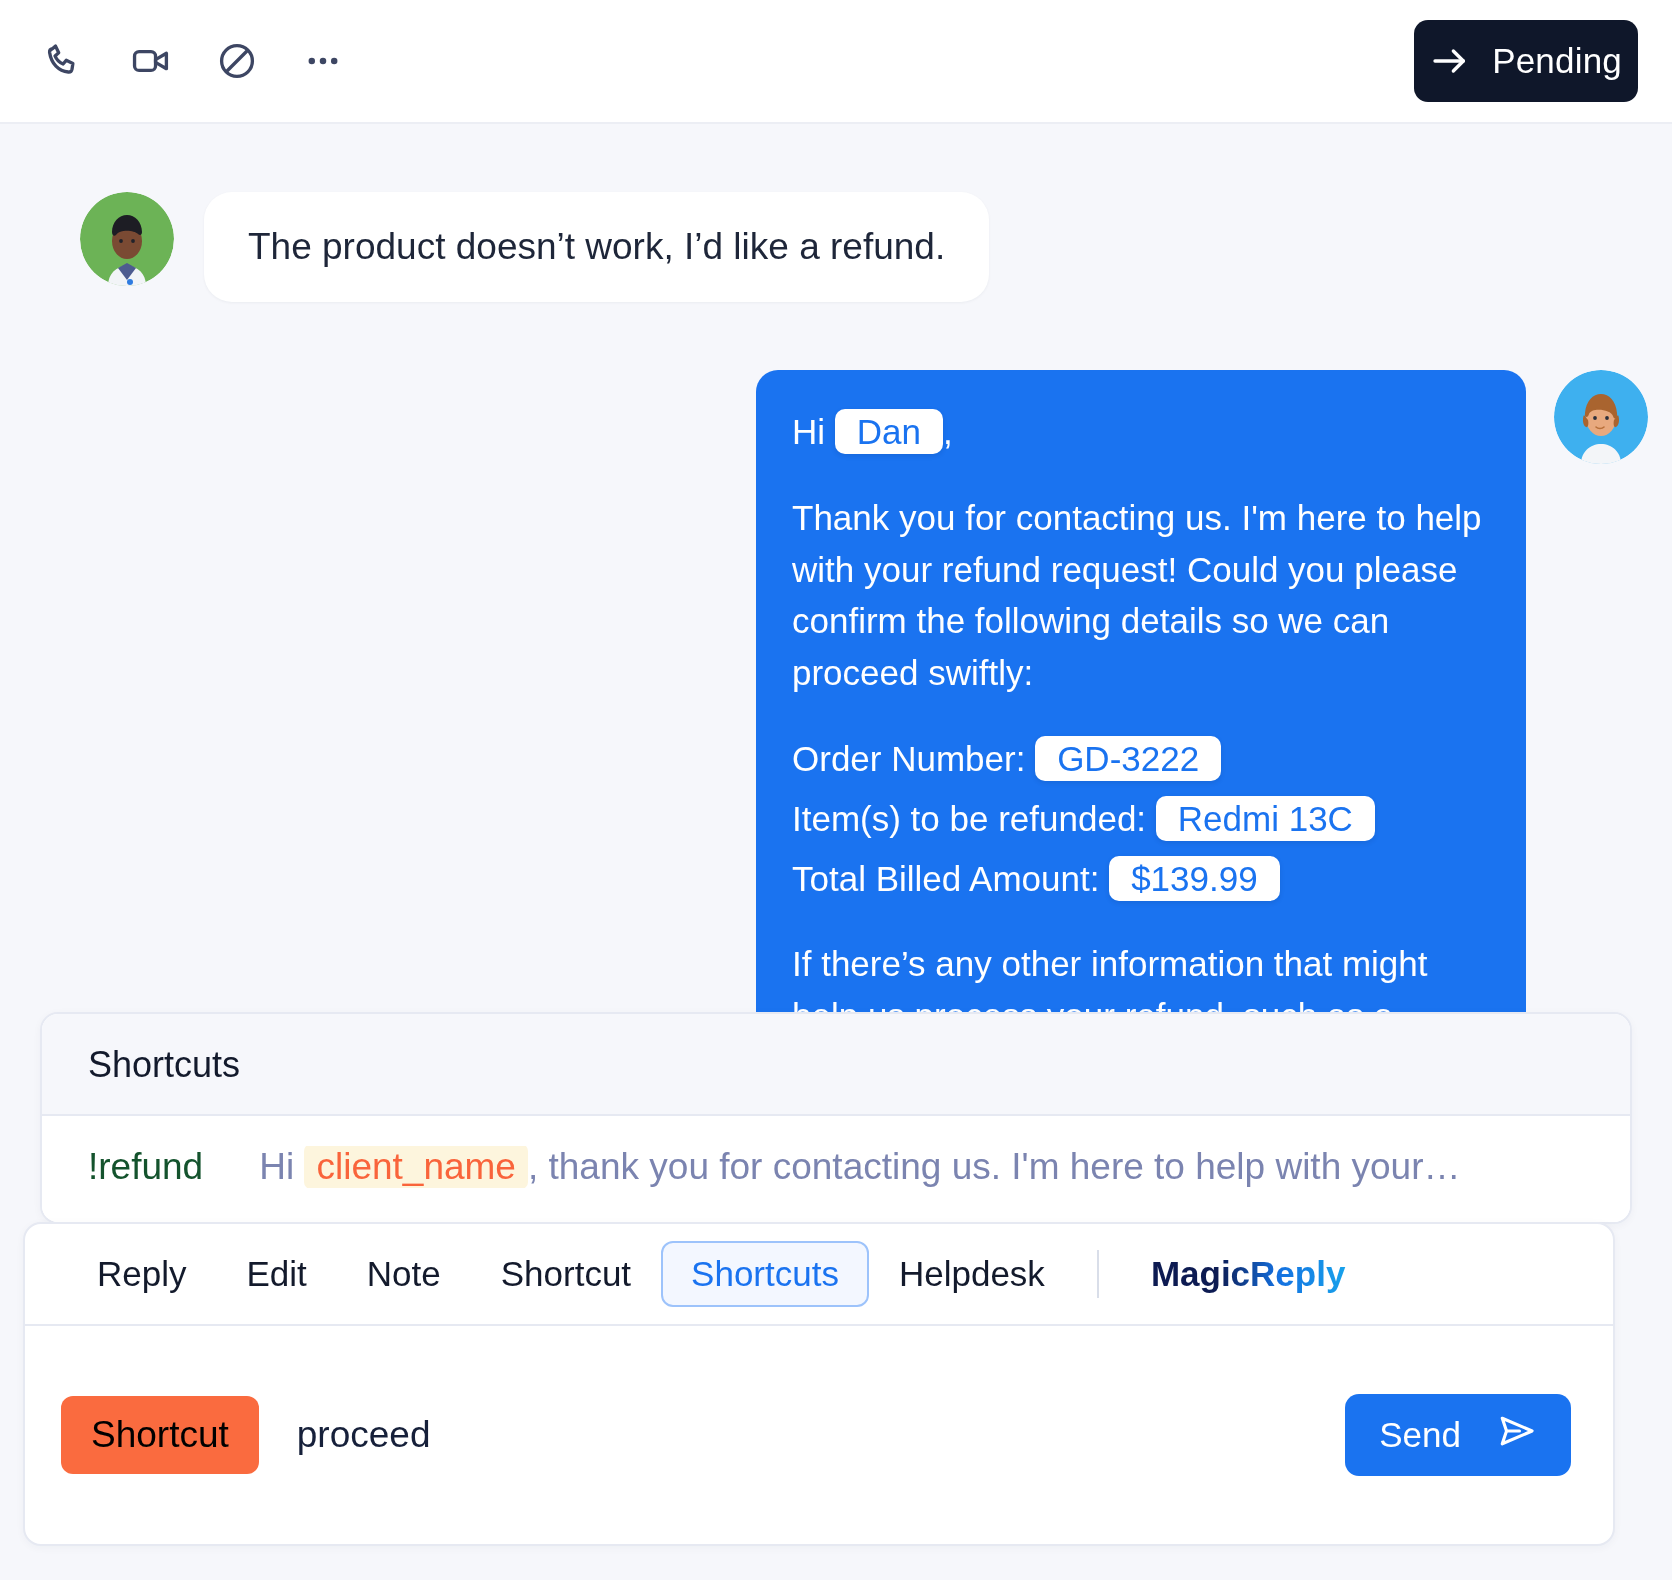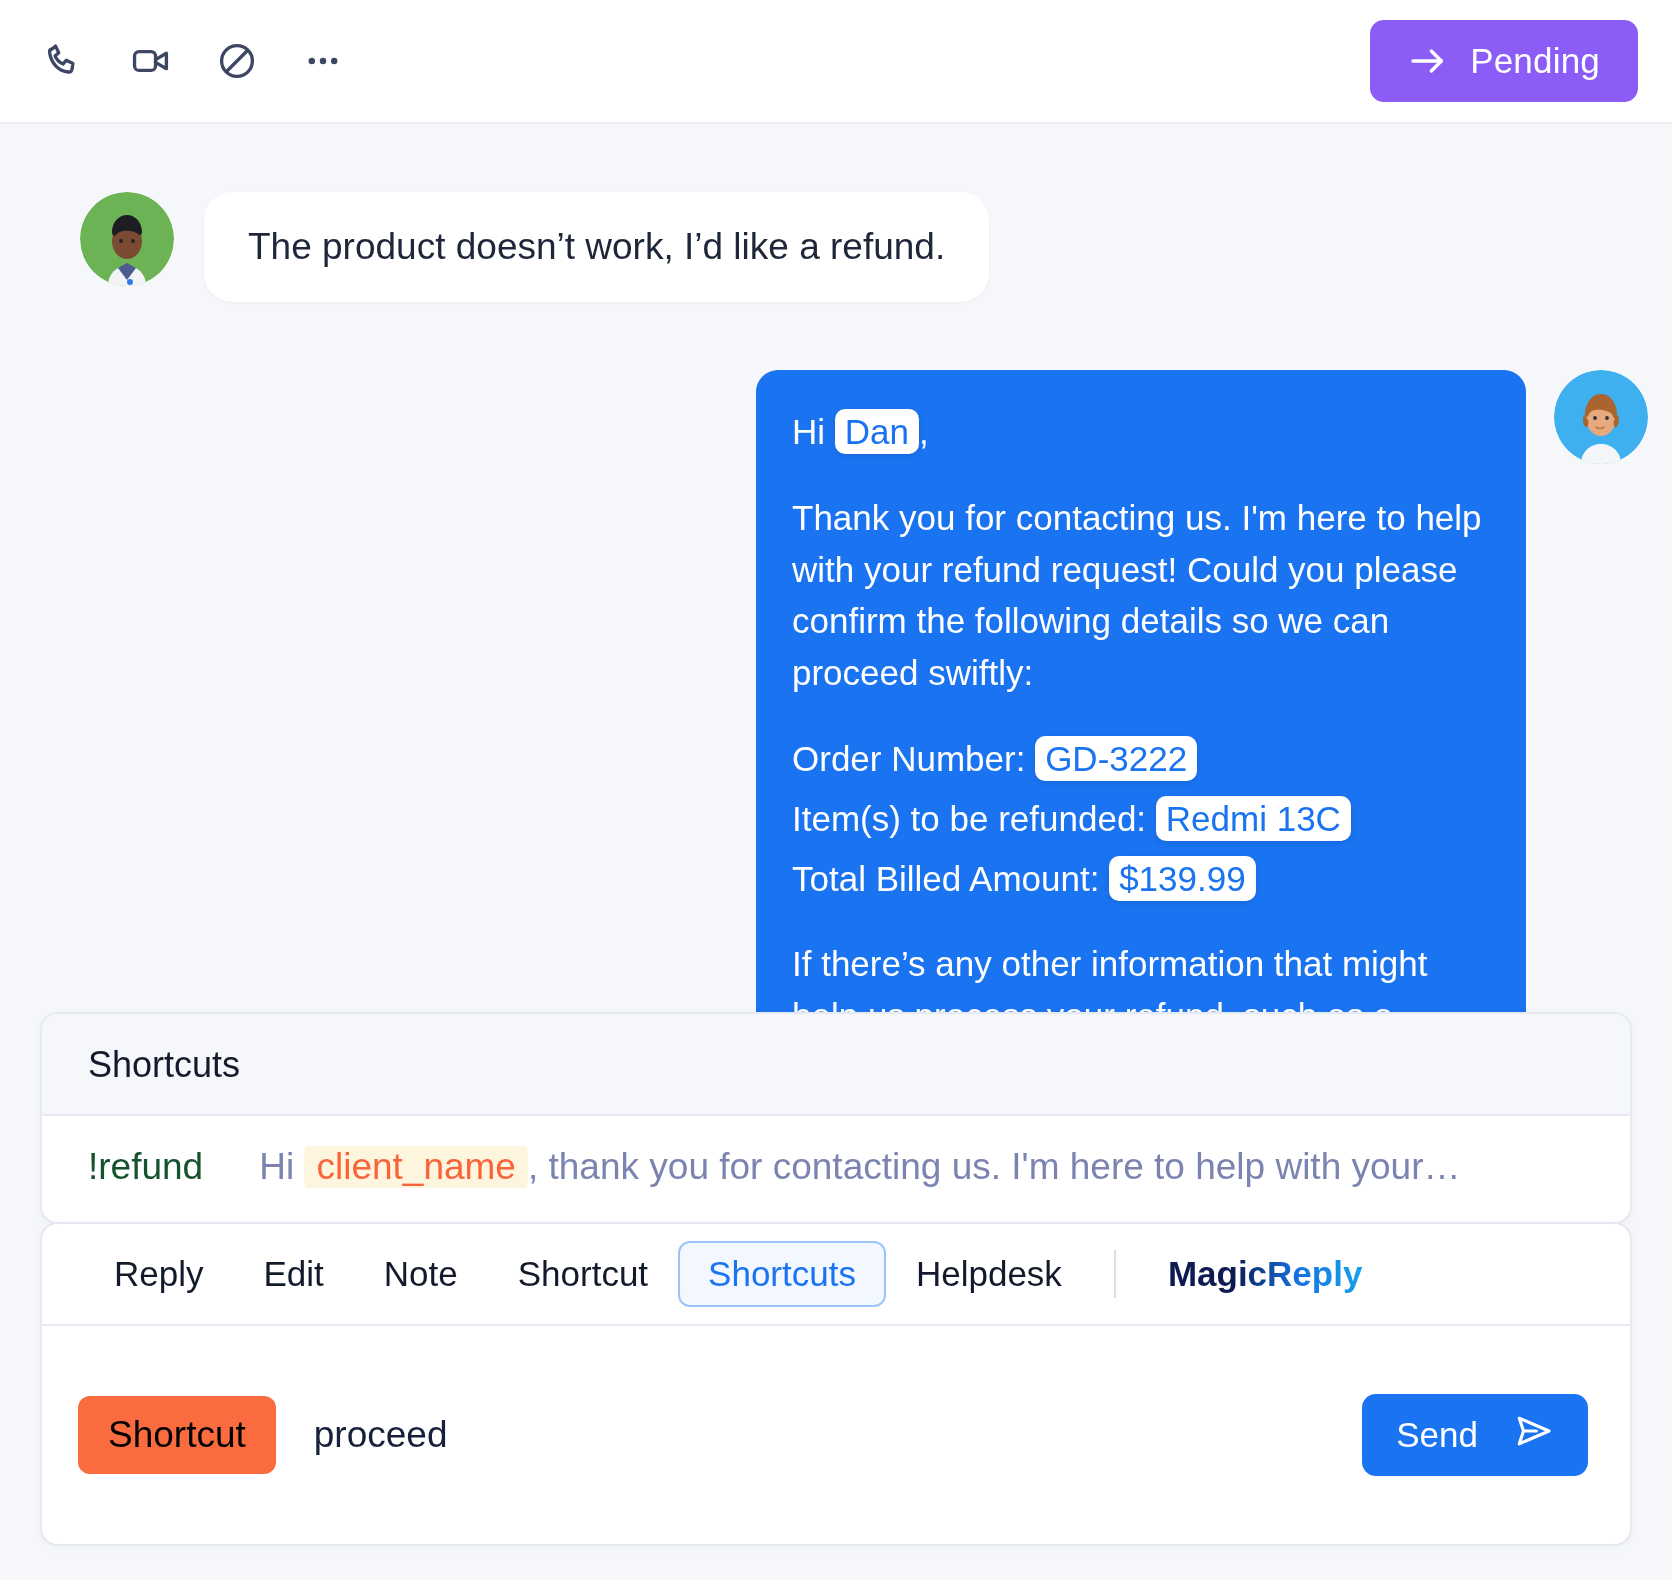--- a/index.html
+++ b/index.html
@@ -41,26 +41,26 @@
   .ticon {
     width: 46px; height: 46px;
     display: flex; align-items: center; justify-content: center;
     color: #3d4663;
     cursor: pointer;
   }
   .pending-btn {
     display: flex;
     align-items: center;
     gap: 22px;
-    background: #8b5cf6;
+    background: #0f172a;
     color: #ffffff;
     border: none;
     border-radius: 14px;
     height: 82px;
-    padding: 0 38px;
+    padding: 0 16px;
     font-size: 35px;
     font-family: "Liberation Sans", sans-serif;
     cursor: pointer;
     letter-spacing: .2px;
   }
   .pending-btn .arrow { display:flex; align-items:center; }
 
   
   .chat {
     position: absolute;
@@ -107,21 +107,21 @@
     margin-right: 28px;
   }
   .bubble-out p { margin-bottom: 34px; }
   .bubble-out p:last-child { margin-bottom: 0; }
 
   .chip {
     display: inline-block;
     background: #ffffff;
     color: #1a73f0;
     border-radius: 10px;
-    padding: 2px 10px;
+    padding: 2px 22px;
     line-height: 1.18;
     box-shadow: 0 2px 5px rgba(10,30,70,.12);
     vertical-align: baseline;
   }
 
   .detail-line { margin-bottom: 8px; }
   .detail-block { margin-bottom: 34px; }
 
   
   .shortcuts-panel {
@@ -166,21 +166,21 @@
   .var-chip {
     background: #fdf5dd;
     color: #f9643b;
     border-radius: 7px;
     padding: 2px 12px;
   }
 
   
   .composer {
     position: absolute;
-    left: 40px;
+    left: 23px;
     top: 1222px;
     width: 1592px;
     height: 324px;
     border: 2px solid #e6e9f2;
     border-radius: 18px;
     background: #ffffff;
     overflow: hidden;
     box-shadow: 0 2px 8px rgba(30,40,80,.04);
   }
   .tabbar {

